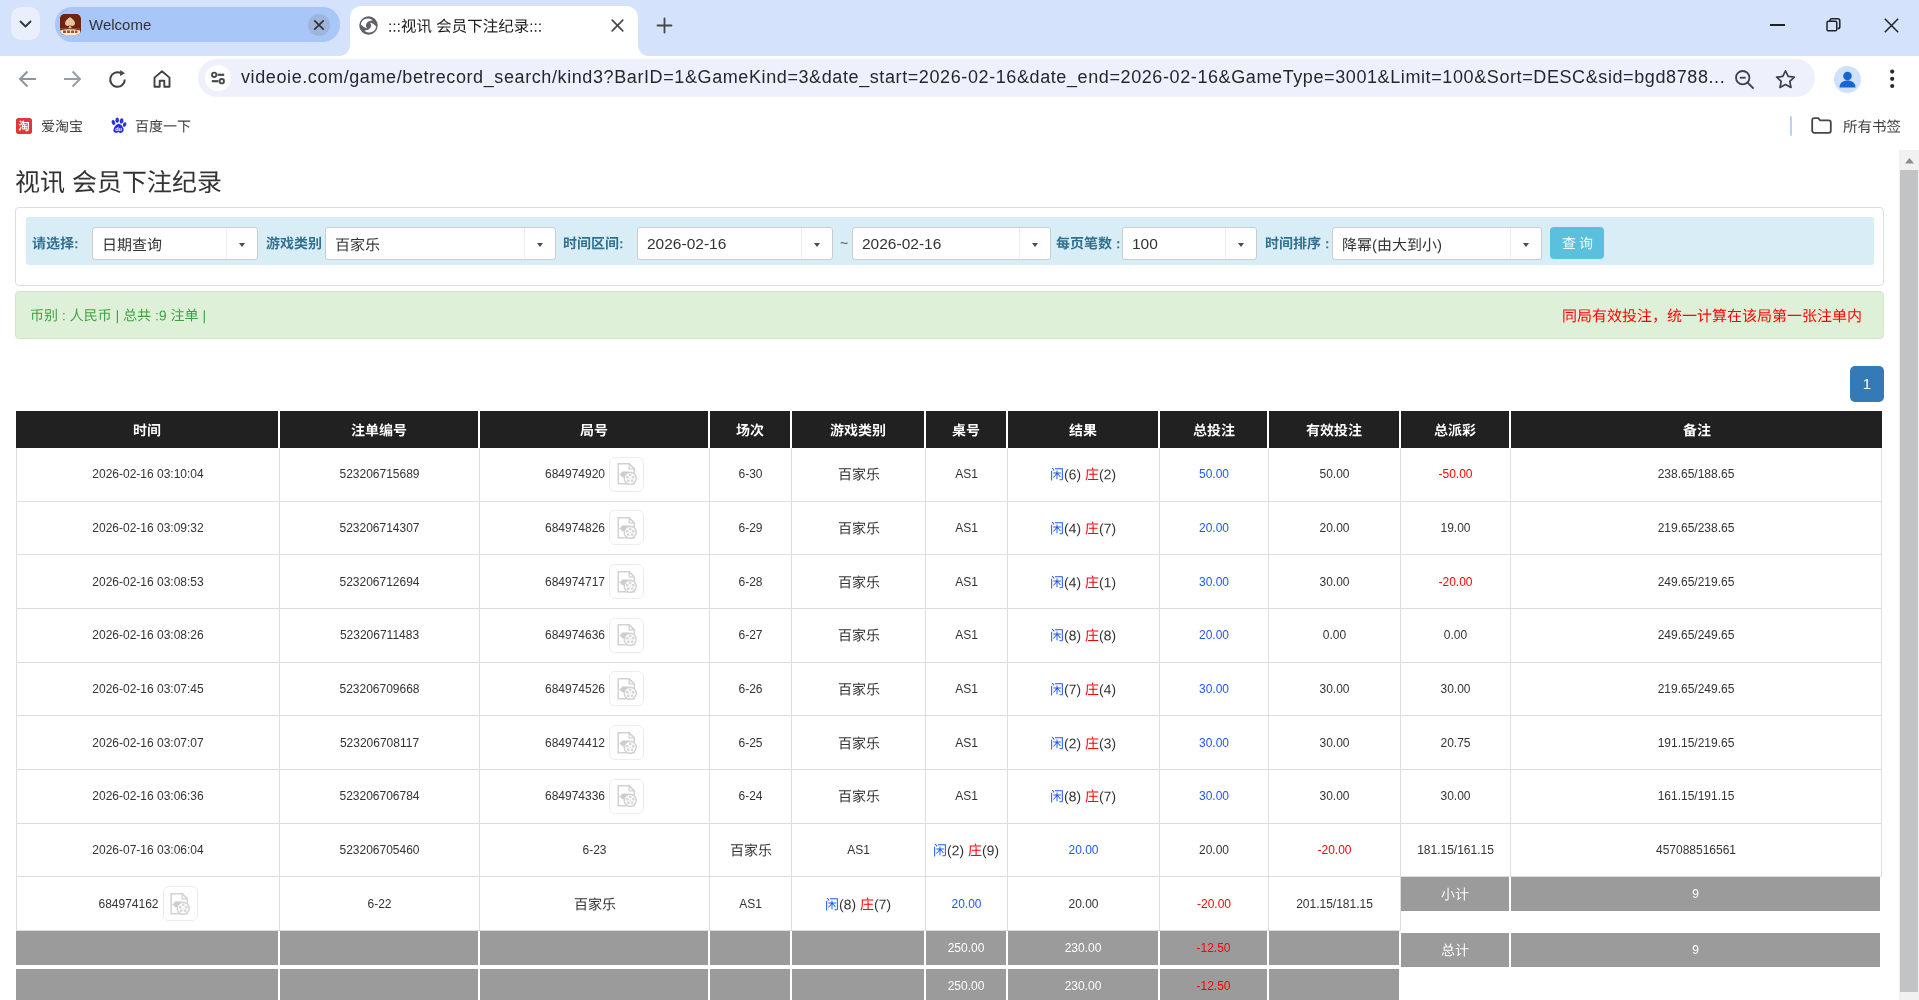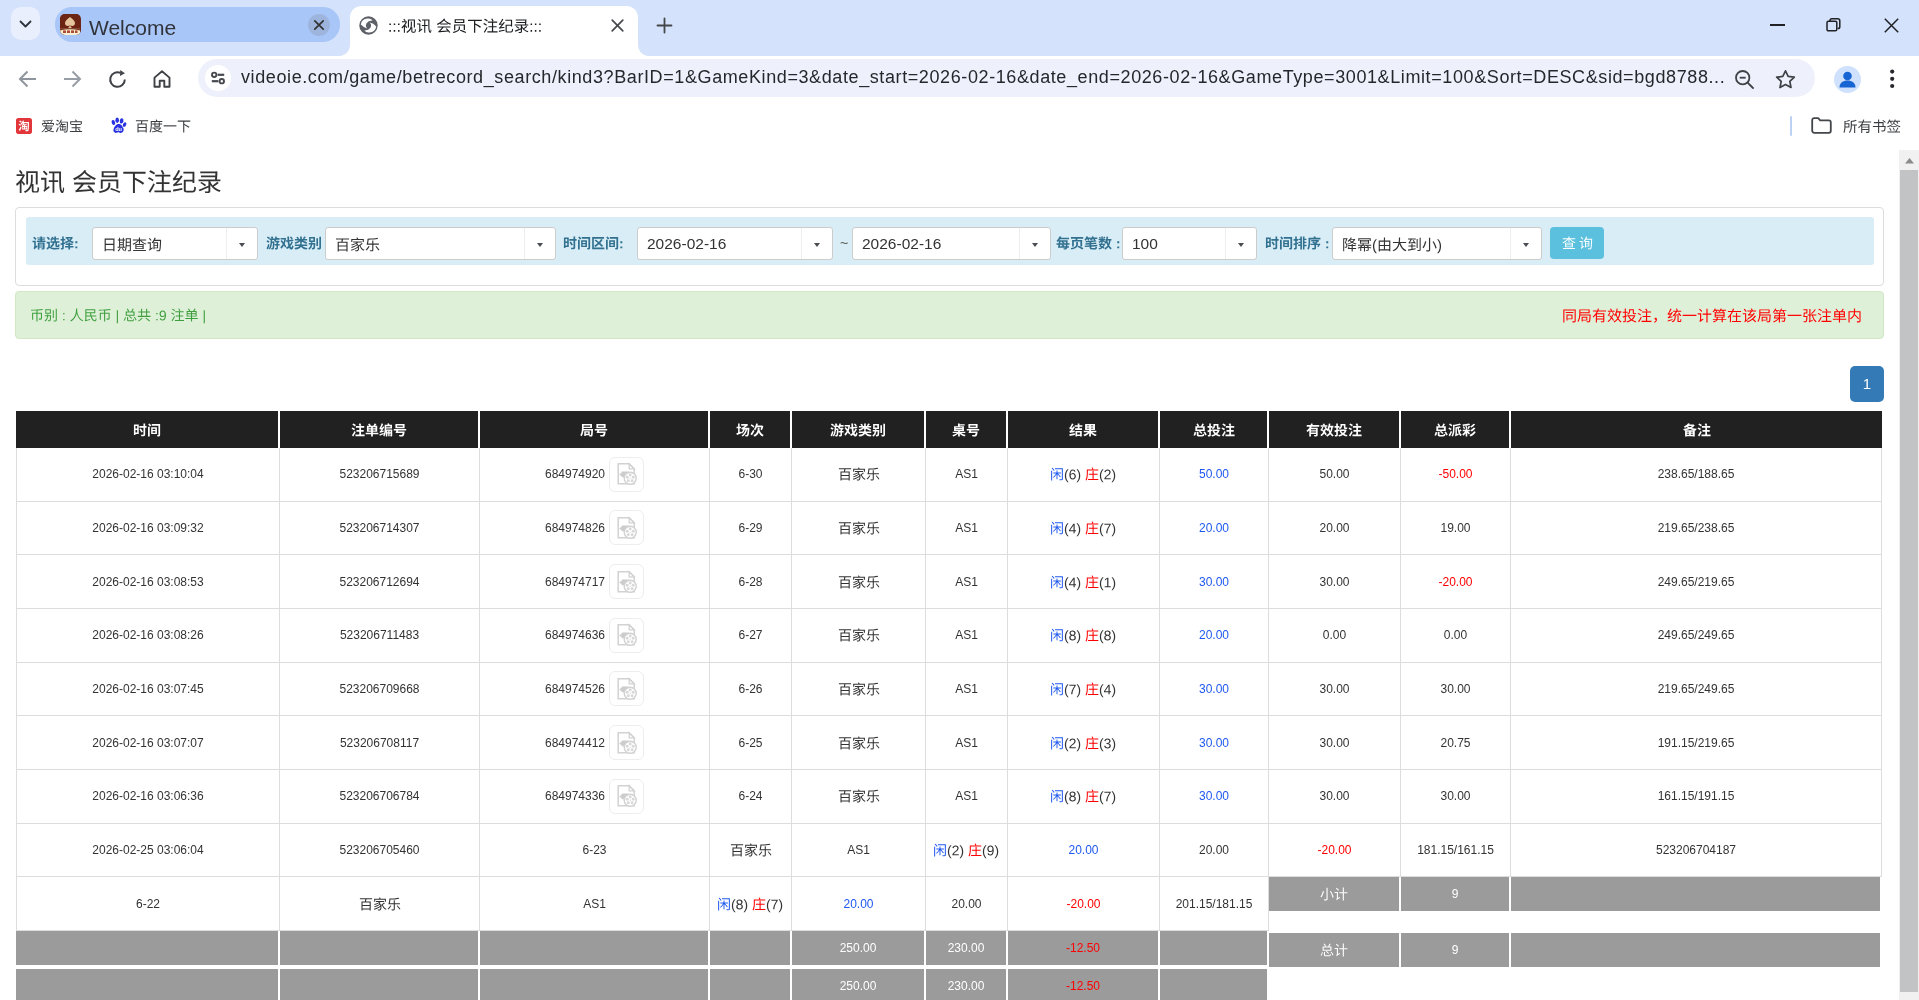--- a/index.html
+++ b/index.html
@@ -4,21 +4,21 @@
 *{margin:0;padding:0;box-sizing:border-box}
 html,body{width:1919px;height:1000px;overflow:hidden;background:#fff;
  font-family:"Liberation Sans",sans-serif;-webkit-font-smoothing:antialiased}
 .abs{position:absolute}
 svg.ct{overflow:visible;display:block}
 
 #strip{left:0;top:0;width:1919px;height:56px;background:#d5e2fb}
 #chev{left:11px;top:7px;width:29px;height:33px;border-radius:10px;background:#e9effc}
 #wtab{left:55px;top:7px;width:285px;height:35px;border-radius:17px;background:#a9c6f8}
 #wfav{left:60px;top:14px;width:21px;height:21px;border-radius:5px;background:#6d2619;overflow:hidden}
-#wtext{left:89px;top:16px;font-size:21px;color:#30343a}
+#wtext{left:89px;top:16px;font-size:15px;color:#30343a}
 #wclose{left:308px;top:14px;width:22px;height:22px;border-radius:50%;background:#9db5dc}
 #toolbar{left:0;top:56px;width:1919px;height:54px;background:#fff;border-radius:12px 12px 0 0}
 #obox{left:198px;top:59px;width:1617px;height:38px;border-radius:19px;background:#eef1fb}
 #ochip{left:205px;top:65px;width:26px;height:26px;border-radius:50%;background:#fff}
 #url{left:241px;top:67px;font-size:18px;color:#24282c;letter-spacing:0.6px;white-space:pre}
 #profile{left:1834px;top:66px;width:27px;height:27px;border-radius:50%;background:#cfe1fc}
 #bkbar{left:0;top:110px;width:1919px;height:40px;background:#fff}
 #tbicon{left:16px;top:118px;width:16px;height:16px;border-radius:3px;background:#e33;overflow:hidden}
 #bksep{left:1790px;top:116px;width:2px;height:20px;background:#bcd2f5;border-radius:1px}
 
@@ -946,21 +946,21 @@
           <use href="#glr28" x="3500" fill="#333"></use>
           <use href="#glr37" x="3833" fill="#333"></use>
           <use href="#glr29" x="4389" fill="#333"></use>
         </g>
       </svg>
     </div>
     <div class="td blue">30.00</div>
     <div class="td">30.00</div>
     <div class="td">30.00</div>
     <div class="td">161.15/191.15</div>
-    <div class="td">2026-02-25 03:06:04</div>
+    <div class="td">2026-07-16 03:06:04</div>
     <div class="td">523206705460</div>
     <div class="td">6-23</div>
     <div class="td">
       <svg class="ct " width="42" height="14" viewBox="0 0 3000.0 1000" style="">
         <g transform="translate(0,880) scale(1,-1)">
           <use href="#gr767e" fill="#333"></use>
           <use href="#gr5bb6" x="1000" fill="#333"></use>
           <use href="#gr4e50" x="2000" fill="#333"></use>
         </g>
       </svg>
@@ -977,21 +977,36 @@
           <use href="#glr28" x="3500" fill="#333"></use>
           <use href="#glr39" x="3833" fill="#333"></use>
           <use href="#glr29" x="4389" fill="#333"></use>
         </g>
       </svg>
     </div>
     <div class="td blue">20.00</div>
     <div class="td">20.00</div>
     <div class="td red">-20.00</div>
     <div class="td">181.15/161.15</div>
-    <div class="td">523206704187</div>
+    <div class="td">457088516561</div>
+    <div class="td">684974162<span class="gicon">
+        <svg class="ct" width="24" height="24">
+<path d="M3.2 1.8 H14.2 L19.2 6.8 V21.8 H3.2 Z" fill="none" stroke="#d2d2d2" stroke-width="1.5"></path>
+<path d="M14.2 1.8 V6.8 H19.2 Z" fill="none" stroke="#d2d2d2" stroke-width="1.3"></path>
+<path d="M4.2 12.4 L6.8 10.6 V14.6 Z" fill="#ccc"></path>
+<rect x="6.6" y="9.6" width="7.6" height="5.6" rx="0.8" fill="#ccc"></rect>
+<circle cx="15.2" cy="16.2" r="6" fill="#fff" stroke="#d2d2d2" stroke-width="1.4"></circle>
+<circle cx="15.2" cy="13" r="1.45" fill="#d8d8d8"></circle>
+          <circle cx="18.2" cy="15.2" r="1.45" fill="#d8d8d8"></circle>
+<circle cx="17.1" cy="18.8" r="1.45" fill="#d8d8d8"></circle>
+          <circle cx="13.3" cy="18.8" r="1.45" fill="#d8d8d8"></circle>
+<circle cx="12.2" cy="15.2" r="1.45" fill="#d8d8d8"></circle>
+          <rect x="14.4" y="15.9" width="1.6" height="0.7" fill="#d8d8d8"></rect>
+</svg>
+      </span></div>
     <div class="td">6-22</div>
     <div class="td">
       <svg class="ct " width="42" height="14" viewBox="0 0 3000.0 1000" style="">
         <g transform="translate(0,880) scale(1,-1)">
           <use href="#gr767e" fill="#333"></use>
           <use href="#gr5bb6" x="1000" fill="#333"></use>
           <use href="#gr4e50" x="2000" fill="#333"></use>
         </g>
       </svg>
     </div>

